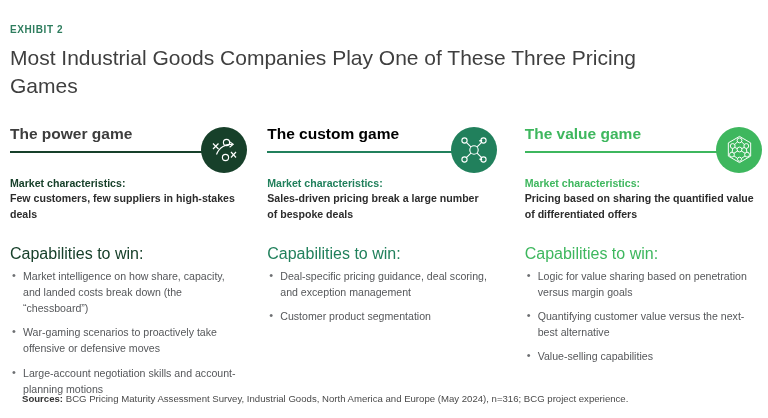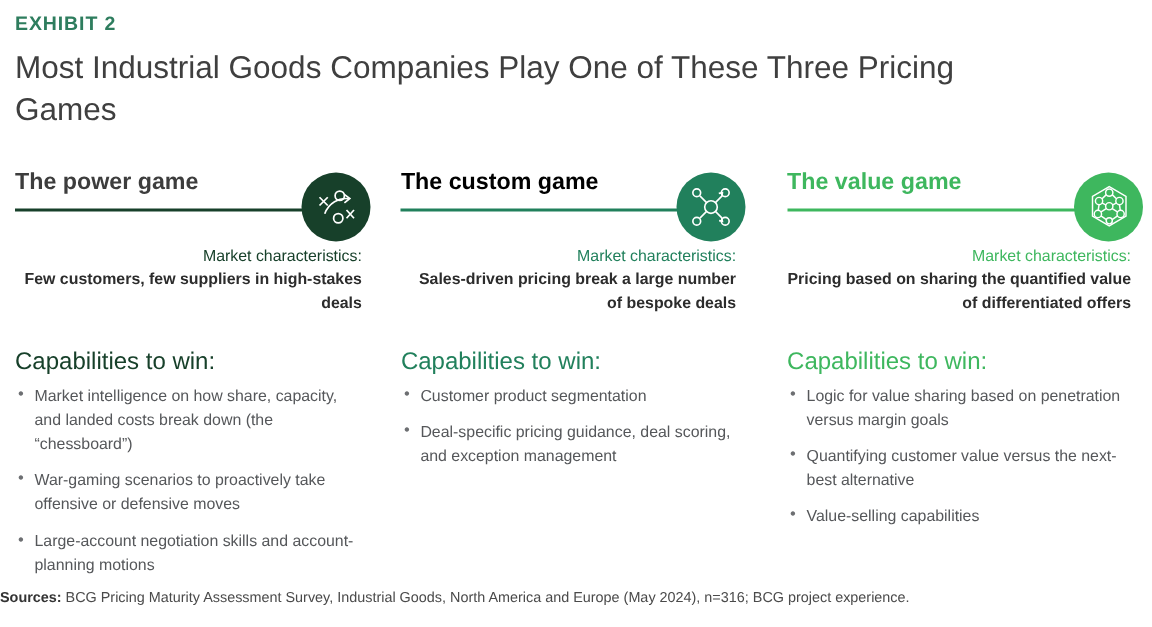--- a/index.html
+++ b/index.html
@@ -7,25 +7,25 @@
   body {
     background:#ffffff;
     font-family:"Liberation Sans", sans-serif;
     color:#3d3d3d;
     overflow:hidden;
   }
   .page { position:relative; width:768px; height:418px; padding:0 10px; }
 
   
   .exhibit-label {
-    font-size:13px;
+    font-size:10px;
     font-weight:bold;
     letter-spacing:0.6px;
     color:#2e7d5e;
-    padding-top:8px;
+    padding-top:24px;
   }
   .exhibit-title {
     font-size:21px;
     font-weight:400;
     line-height:1.33;
     color:#3f3f3f;
     margin-top:9px;
     max-width:690px;
   }
 
@@ -54,31 +54,29 @@
     top:-24px;
     width:46px; height:46px;
     border-radius:50%;
     display:flex; align-items:center; justify-content:center;
   }
   .col:nth-child(3) .badge { right:-8px; }
   .badge svg { display:block; }
 
   .sec-label {
     font-size:10.6px;
-    font-weight:normal;
+    font-weight:bold;
     margin-top:2px;
-    text-align:right;
   }
   .sec-body {
     font-size:10.6px;
     font-weight:bold;
     color:#2c2c2c;
     line-height:1.52;
     margin-top:1px;
-    text-align:right;
   }
   .cap-label {
     font-size:16px;
     font-weight:normal;
     margin-top:23px;
   }
   ul.bullets { list-style:none; margin-top:5px; }
   ul.bullets li {
     position:relative;
     padding-left:13px;
@@ -91,21 +89,21 @@
     content:"\2022";
     position:absolute;
     left:2px; top:-1px;
     font-size:11px;
     color:#6d6f72;
   }
 
   
   .footer {
     position:absolute;
-    left:0;
+    left:22px;
     bottom:13px;
     font-size:9.6px;
     color:#4a4a4a;
     line-height:1.4;
   }
   .footer b { font-weight:bold; color:#333; }
 </style>
 </head>
 <body>
 
@@ -164,22 +162,22 @@
               <path d="M22.2 7.9 L24.6 7.5 L24.3 9.9"></path>
               <path d="M22.4 26.1 L24.6 26.5 L24.2 24.2"></path>
             </svg>
           </div>
         </div>
       </div>
       <div class="sec-label" style="color:#21805c">Market characteristics:</div>
       <div class="sec-body">Sales-driven pricing break a large number of bespoke deals</div>
       <div class="cap-label" style="color:#21805c">Capabilities to win:</div>
       <ul class="bullets">
+        <li>Deal-specific pricing guidance, deal scoring, and exception management</li>
         <li>Customer product segmentation</li>
-        <li>Deal-specific pricing guidance, deal scoring, and exception management</li>
       </ul>
     </div>
 
     <div class="col">
       <div class="col-head">
         <div class="col-title" style="color:#3eb75e">The value game</div>
         <div class="rule-wrap">
           <div class="rule" style="background:#3eb75e"></div>
           <div class="badge" style="background:#3eb75e">
             <svg width="33" height="33" viewBox="0 0 34 34" fill="none" stroke="#ffffff" stroke-width="1">

